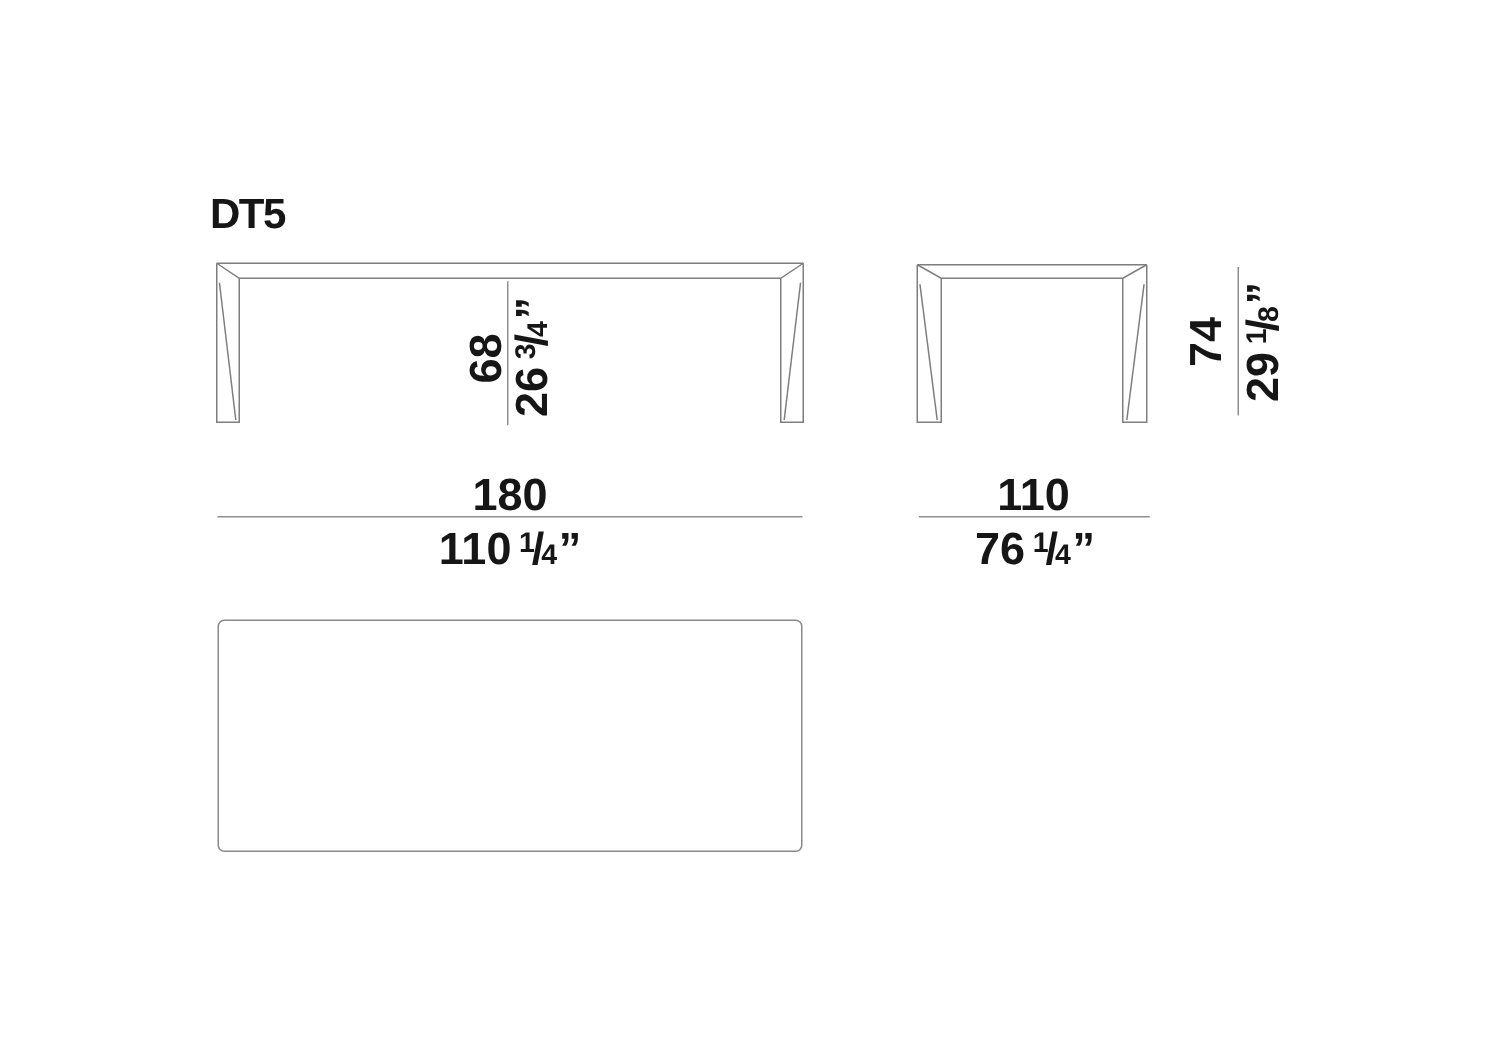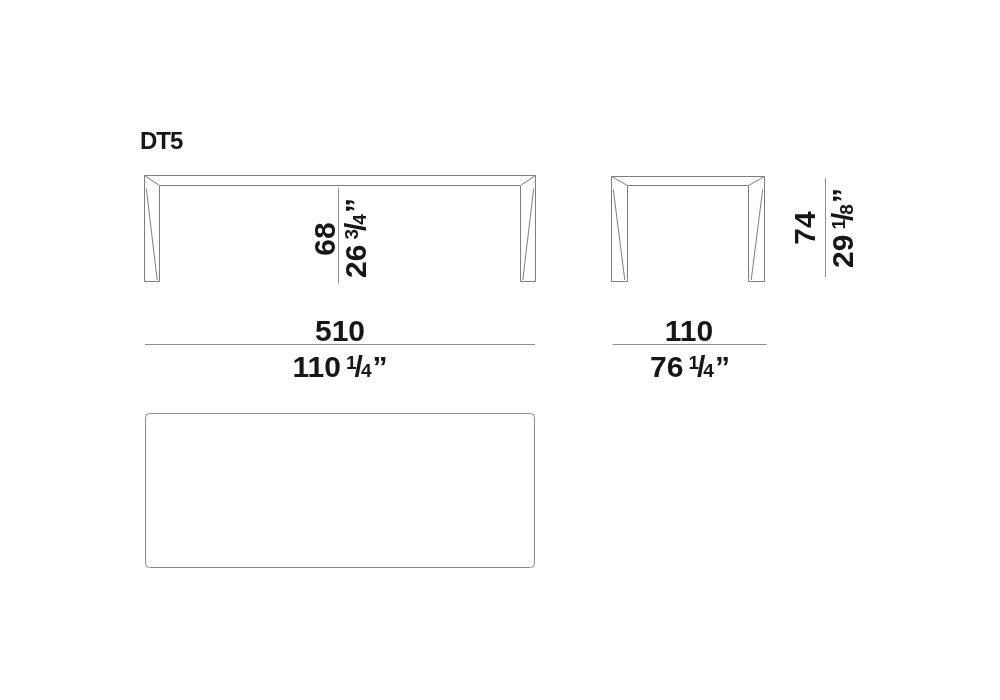--- a/index.html
+++ b/index.html
@@ -16,21 +16,21 @@
     left: 0; top: 0;
   }
   path.furn { stroke: var(--furniture-line, #7e7e7e); fill: none; stroke-width: 1; }
   path.dim  { stroke: var(--dimension-line, #8f8f8f); fill: none; stroke-width: 1; }
   rect.topv { stroke: var(--top-view-line, #8a8a8a); fill: none; stroke-width: 1; }
 
   .title {
     position: absolute;
     left: 140px;
     top: 127px;
-    font-size: 24px;
+    font-size: 28px;
     font-weight: bold;
     letter-spacing: -1px;
     color: var(--text, #161616);
     white-space: nowrap;
   }
 
   
   .label {
     position: absolute;
     width: 0; height: 0;
@@ -85,21 +85,21 @@
 
     <g>
       <path class="dim" d="M145,344.5 L535,344.5"></path>
       <path class="dim" d="M612.5,344.5 L766.5,344.5"></path>
       <path class="dim" d="M338.5,187.5 L338.5,283.5"></path>
       <path class="dim" d="M825.5,178 L825.5,277"></path>
     </g>
   </svg>
 
   <div class="label" style="left:340px; top:331px;">
-    <span>510</span>
+    <span>180</span>
   </div>
   <div class="label" style="left:340px; top:367px;">
     <span><span>110</span><span class="fn">1</span><span class="fs">/</span><span class="fd">4</span><span class="fq">”</span></span>
   </div>
 
   <div class="label" style="left:689px; top:331px;">
     <span>110</span>
   </div>
   <div class="label" style="left:690px; top:367px;">
     <span><span>76</span><span class="fn">1</span><span class="fs">/</span><span class="fd">4</span><span class="fq">”</span></span>

